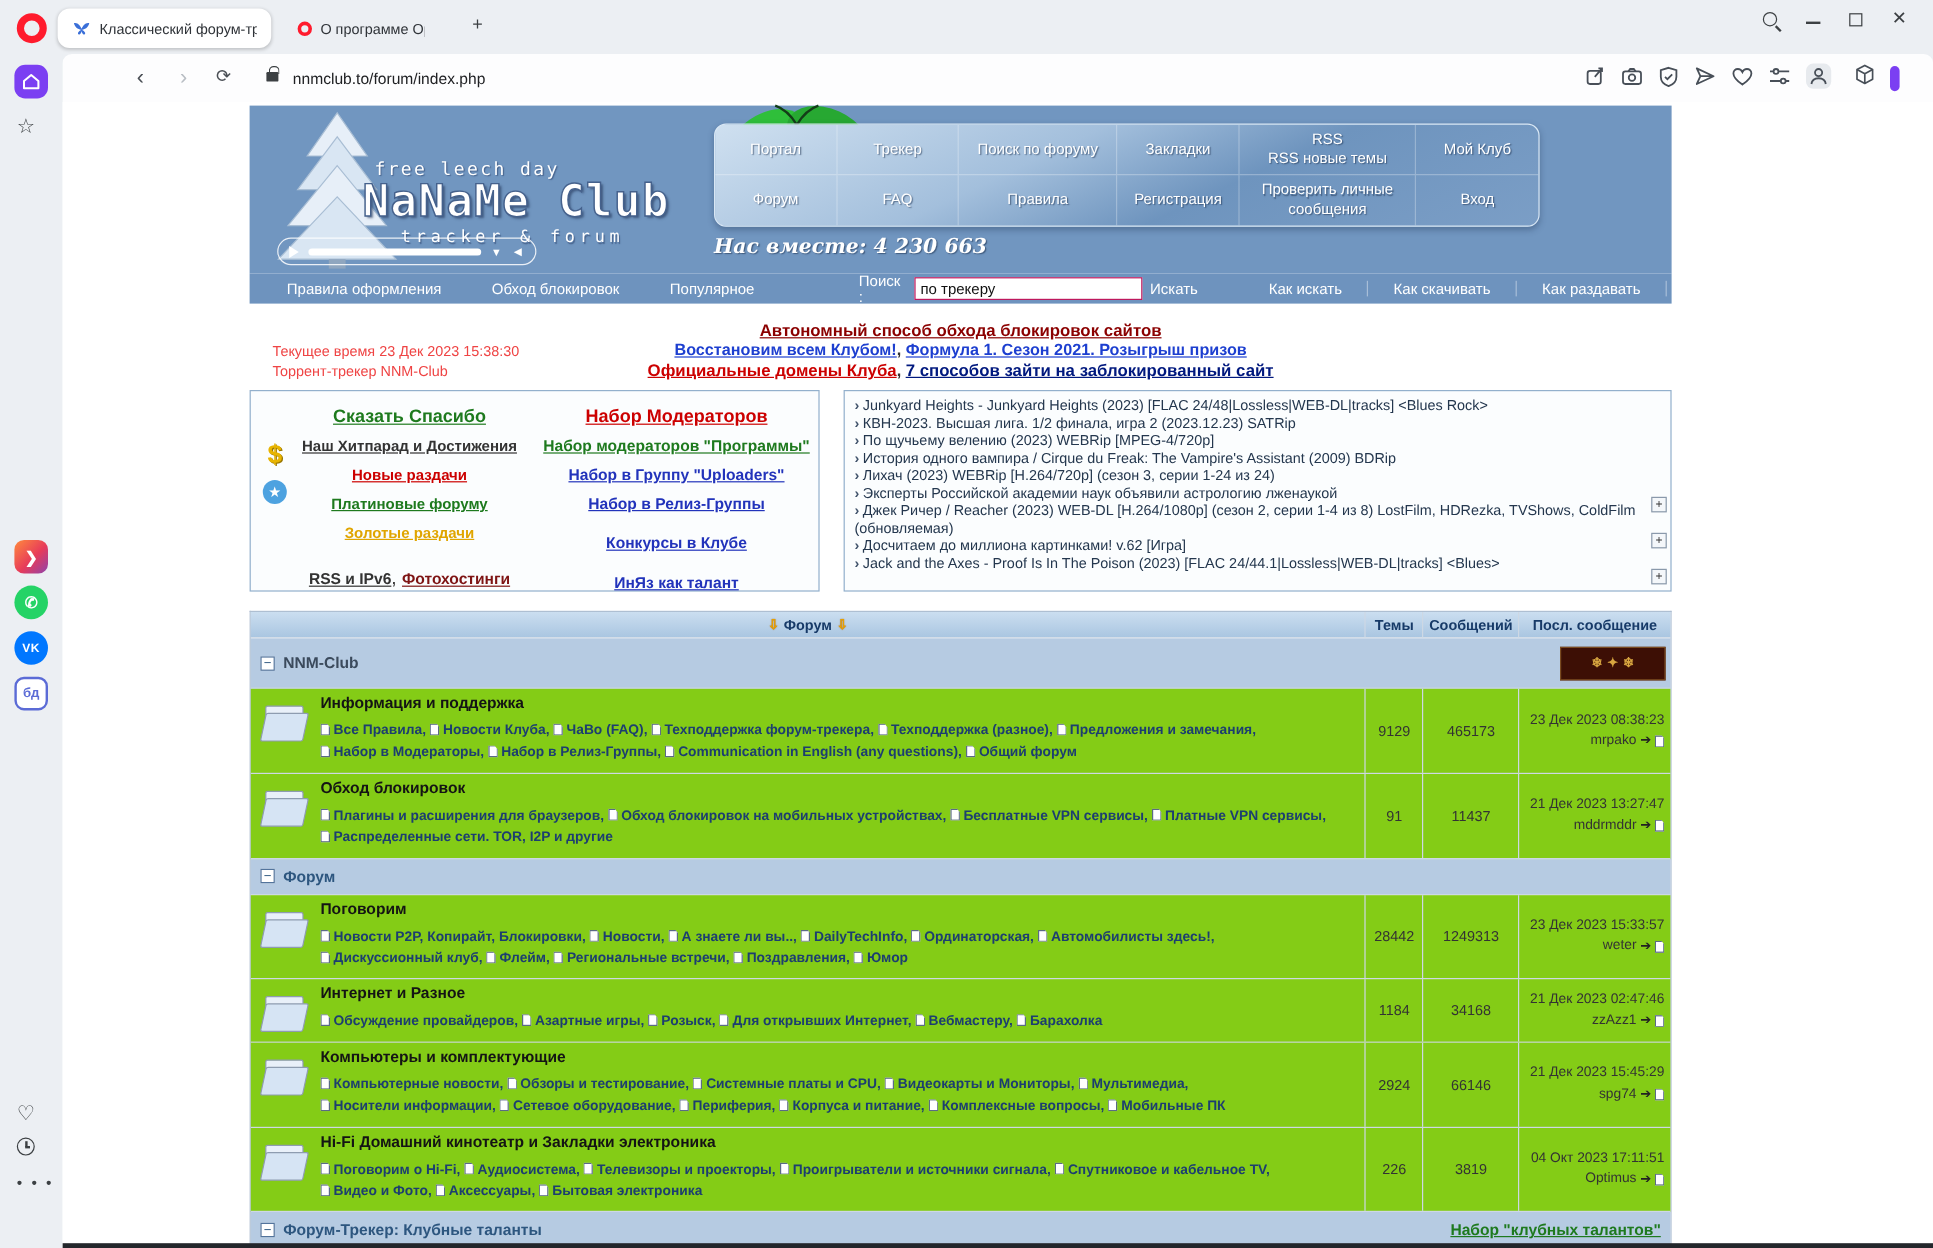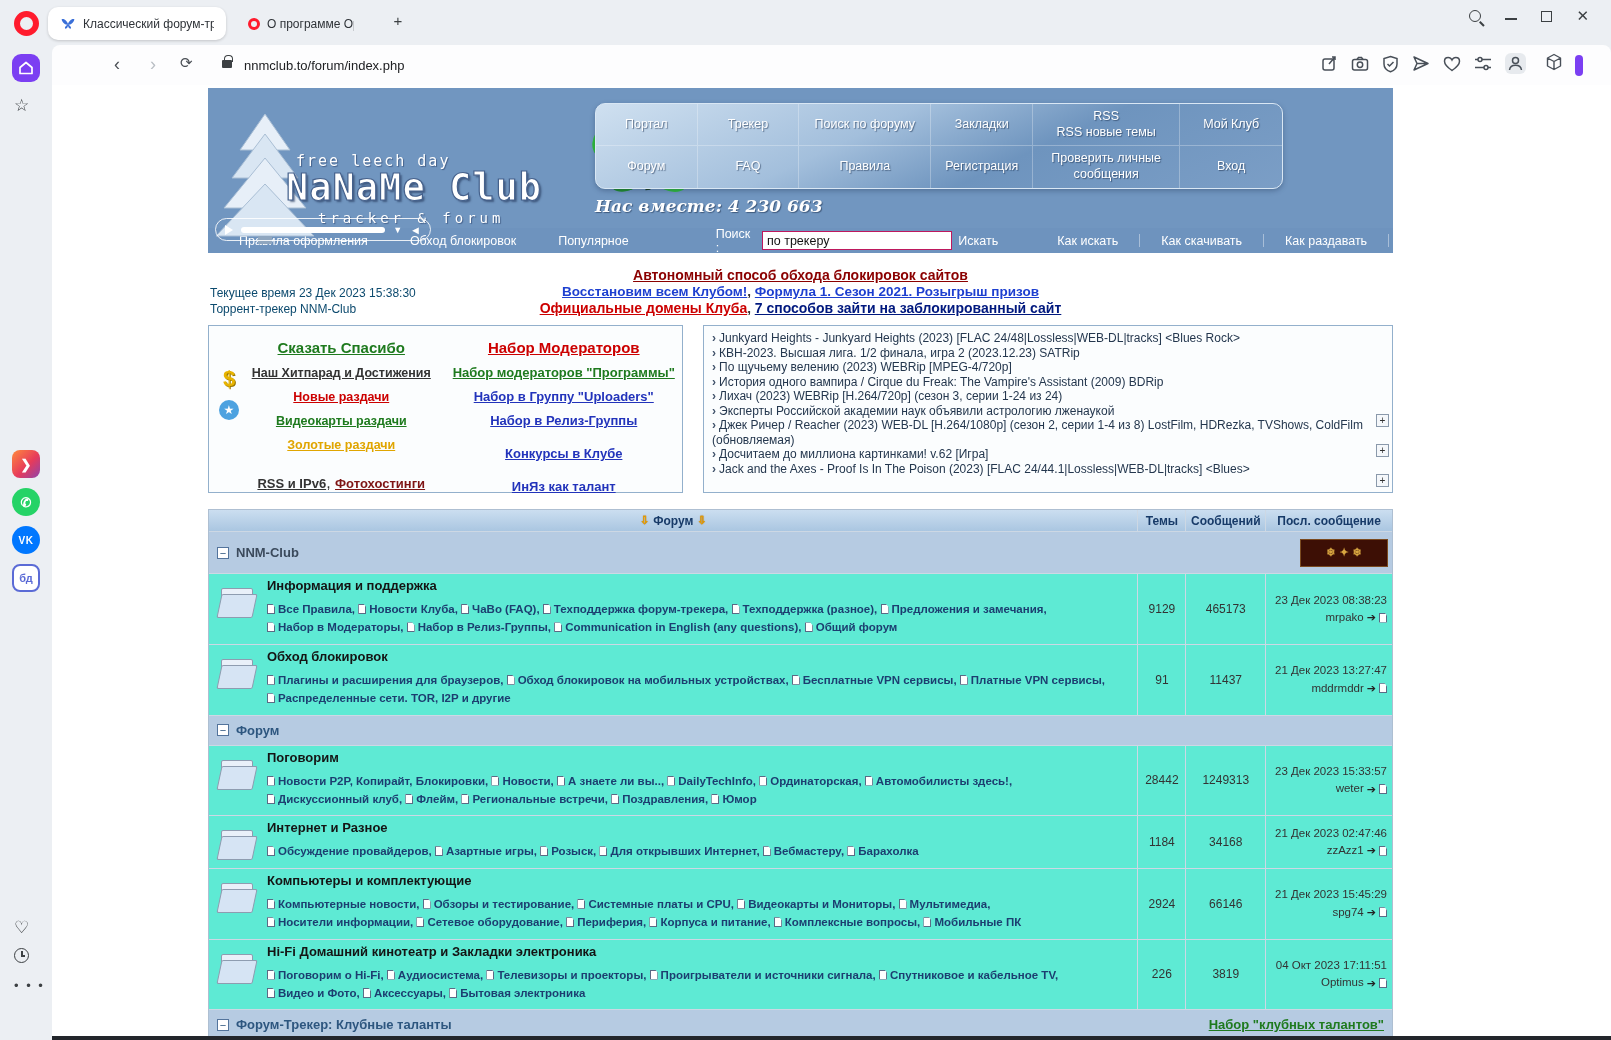--- a/index.html
+++ b/index.html
@@ -51,21 +51,21 @@
   .sb-clock::before { content:""; position:absolute; left:6px; top:6px; width:4px; height:1.5px; background:#3c4043; }
   .sb-dots { top:933px; font-size:13px; letter-spacing:2px; color:#3c4043; }
 
   
   .viewport { position:absolute; left:52px; top:85px; width:1559px; height:955px; background:#ffffff; overflow:hidden; }
   .page { width:1185px; margin-left:156px; position:relative; }
   .bottom-edge { position:absolute; left:0; bottom:0; width:1559px; height:4px; background:#23262b; }
 
   
   .site-header { position:relative; height:140px; background:#7196c0; margin-top:3px; }
-  .logo-zone { position:absolute; left:0; top:0; width:560px; height:140px;margin-top:20px; }
+  .logo-zone { position:absolute; left:16px; top:0; width:560px; height:140px; }
   .logo-tree { position:absolute; left:2px; top:4px; }
   .logo-free { position:absolute; left:88px; top:44px; font-family:"DejaVu Sans Mono", monospace; font-size:15px; color:#fff; letter-spacing:2px; text-shadow:1px 1px 1px #44608a; }
   .logo-name { position:absolute; left:78px; top:58px; font-family:"DejaVu Sans Mono", monospace; font-size:37px; font-weight:bold; color:#fff; letter-spacing:1px; -webkit-text-stroke:1.2px #45618c; text-shadow:2px 2px 2px rgba(40,60,95,.65); }
   .logo-sub { position:absolute; left:110px; top:102px; font-family:"DejaVu Sans Mono", monospace; font-size:14px; color:#fff; letter-spacing:4px; text-shadow:1px 1px 1px #44608a; }
   .logo-butterfly { position:absolute; left:338px; top:-2px; }
   .player { position:absolute; left:7px; top:110px; width:216px; height:23px; border:1px solid rgba(255,255,255,.85); border-radius:12px; display:flex; align-items:center; gap:8px; padding:0 9px; }
   .play-tri { width:0; height:0; border-left:8px solid #fff; border-top:5px solid transparent; border-bottom:5px solid transparent; }
   .player-track { flex:1; height:6px; background:#fff; border-radius:3px; }
   .player-dd { color:#fff; font-size:9px; }
   .player-vol { color:#fff; font-size:11px; }
@@ -78,21 +78,21 @@
   
   .menu-strip { height:25px; background:#6e93be; display:flex; align-items:center; font-size:12.5px; color:#fff; padding:0 10px; }
   .ms-link { padding:0 21px; white-space:nowrap; }
   .ms-sep { width:1px; height:13px; background:rgba(255,255,255,.4); }
   .ms-search { display:flex; align-items:center; gap:6px; margin-left:66px; }
   .ms-input { width:196px; height:19px; border:1px solid #be185d; background:#fff; font-size:12.5px; padding:0 4px; color:#111; font-family:"Liberation Sans",sans-serif; }
   .ms-right { margin-left:38px; display:flex; align-items:center; }
 
   
   .notices { position:relative; padding-top:14px; min-height:66px; }
-  .time-block { position:absolute; left:2px; top:33px; font-size:12px; color:#0c4a6e; line-height:1.3; }
+  .time-block { position:absolute; left:19px; top:33px; font-size:12px; color:#ef4444; line-height:1.3; }
   .notice-line { text-align:center; font-size:13.5px; font-weight:bold; line-height:1.18; }
   .nl1 { color:#8b0000; text-decoration:underline; font-size:14px; }
   .nl-blue { color:#1d3fd0; text-decoration:underline; }
   .nl-red { color:#cc0000; text-decoration:underline; }
   .nl-navy { color:#00187e; text-decoration:underline; font-size:14px; }
   .nl-comma { color:#333; text-decoration:none; font-weight:bold; }
 
   
   .boxes { display:flex; gap:20px; margin-top:6px; }
   .panel { border:1px solid #93b0cc; background:#fbfdfe; }
@@ -131,21 +131,21 @@
   .thead { background:linear-gradient(#cbdef0,#aac6e1); height:22px; font-size:12px; font-weight:bold; color:#173a68; }
   .thead .fcell { display:flex; align-items:center; justify-content:center; gap:4px; }
   .sort-arrow { color:#e8a000; font-size:11px; text-shadow:0 0 1px #a05800; }
   .cat-row { background:#b6cbe2; }
   .cat-row .col-main { display:flex; align-items:center; gap:7px; padding-left:8px; font-size:13px; font-weight:bold; }
   .cat-nnm { height:42px; color:#3b4a5c; }
   .cat-blue { height:30px; color:#2d567f; }
   .minus-box { width:12px; height:12px; border:1px solid #53749c; background:#fff; color:#2d567f; font-size:11px; line-height:10px; text-align:center; font-weight:normal; }
   .cat-banner { margin-left:auto; margin-right:4px; width:88px; height:28px; background:#3d0f05; border:1px solid #7a4a20; color:#d8a640; font-size:11px; display:flex; align-items:center; justify-content:center; gap:3px; font-family:"DejaVu Serif", serif; }
   .cat-link { margin-left:auto; margin-right:8px; font-size:13px; font-weight:bold; color:#1e7a1e; text-decoration:underline; }
-  .forum-row { background:#5eead4;justify-content:flex-end; }
+  .forum-row { background:#84cc16;justify-content:flex-end; }
   .forum-row .col-main { display:flex; gap:10px; padding:4px 8px 7px 10px; }
   .folder { width:38px; height:30px; position:relative; margin-top:10px; flex:0 0 auto; }
   .folder::before { content:""; position:absolute; left:2px; top:0; width:30px; height:26px; background:#e9f0f9; border:1px solid #8e9cb0; border-radius:2px; }
   .folder::after { content:""; position:absolute; left:0; top:6px; width:34px; height:22px; background:#d6e4f4; border:1px solid #8e9cb0; border-radius:2px 2px 2px 2px; transform:skewX(-12deg); }
   .row-text { flex:1; }
   .f-title { font-size:13px; font-weight:bold; color:#141414; margin-bottom:7px; }
   .subforums { font-size:11.5px; font-weight:bold; color:#1c3e70; line-height:1.6; }
   .sf { white-space:nowrap; }
   .sf-t { margin-left:3px; }
   .page-ico { display:inline-block; width:8px; height:10px; background:#fff; border:1px solid #5a6b85; vertical-align:-1px; clip-path:polygon(0 0,70% 0,100% 30%,100% 100%,0 100%); }
@@ -329,21 +329,21 @@
 
   <div class="boxes">
     <div class="panel panel-ann">
       <div class="ann-dollar">$</div>
       <div class="ann-star">★</div>
       <div class="ann-body">
         <div class="ann-col" style="padding-left:28px">
           <div><span class="a-link c-green big">Сказать Спасибо</span></div>
           <div><span class="a-link c-dark">Наш Хитпарад и Достижения</span></div>
           <div><span class="a-link c-red">Новые раздачи</span></div>
-          <div><span class="a-link c-green">Видеокарты раздачи</span></div>
+          <div><span class="a-link c-green">Платиновые форуму</span></div>
           <div><span class="a-link c-gold">Золотые раздачи</span></div>
           <div style="margin-top:15px">
             <span class="a-link c-dark mid">RSS и IPv6</span><span class="c-dark">, </span><span class="a-link c-dred mid">Фотохостинги</span>
           </div>
         </div>
         <div class="ann-col">
           <div><span class="a-link c-red big">Набор Модераторов</span></div>
           <div><span class="a-link c-green mid">Набор модераторов "Программы"</span></div>
           <div><span class="a-link c-blue mid">Набор в Группу "Uploaders"</span></div>
           <div><span class="a-link c-blue mid">Набор в Релиз-Группы</span></div>

